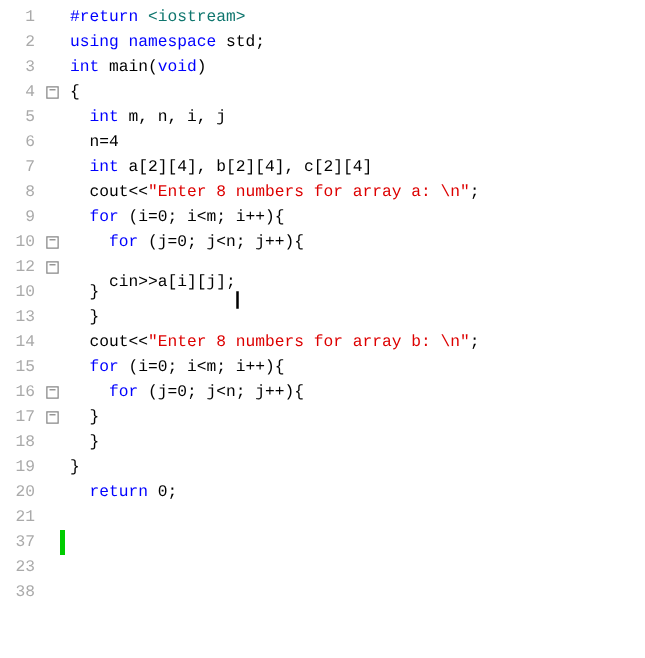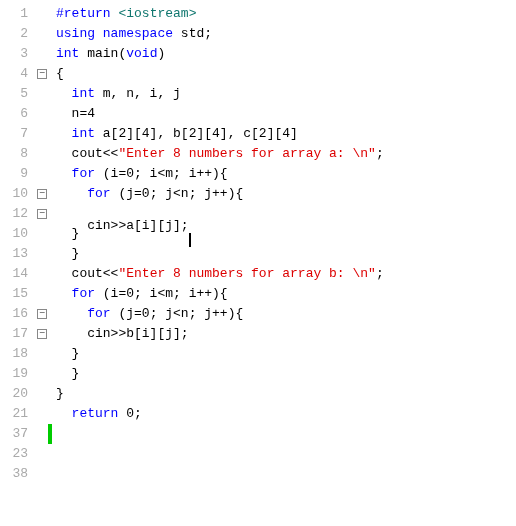--- a/index.html
+++ b/index.html
@@ -224,21 +224,20 @@
         <div class="code-line"><span class="kw">  int </span><span class="normal">a[2][4], b[2][4], c[2][4]</span></div>
         <div class="code-line"><span class="normal">  cout&lt;&lt;</span><span class="str">"Enter 8 numbers for array a: \n"</span><span class="normal">;</span></div>
         <div class="code-line"><span class="normal">  </span><span class="kw">for</span><span class="normal"> (i=0; i&lt;m; i++){</span></div>
         <div class="code-line"><span class="normal">    </span><span class="kw">for</span><span class="normal"> (j=0; j&lt;n; j++){</span></div>
         <div class="code-line"><span class="normal">    cin&gt;&gt;a[i][j];</span><span class="normal" style="border-right: 2px solid rgb(0, 0, 0); display: inline-block; width: 0px; height: 14px; vertical-align: middle; margin-left: 0px;"></span></div>
         <div class="code-line"><span class="normal">  }</span></div>
         <div class="code-line"><span class="normal">  }</span></div>
         <div class="code-line"><span class="normal">  cout&lt;&lt;</span><span class="str">"Enter 8 numbers for array b: \n"</span><span class="normal">;</span></div>
         <div class="code-line"><span class="normal">  </span><span class="kw">for</span><span class="normal"> (i=0; i&lt;m; i++){</span></div>
         <div class="code-line"><span class="normal">    </span><span class="kw">for</span><span class="normal"> (j=0; j&lt;n; j++){</span></div>
-        <div class="code-line"><span class="normal">    cin&gt;&gt;b[i][j];</span></div>
         <div class="code-line"><span class="normal">  }</span></div>
         <div class="code-line"><span class="normal">  }</span></div>
         <div class="code-line"><span class="normal">}</span></div>
         <div class="code-line"><span class="normal">  </span><span class="kw">return</span><span class="normal"> 0;</span></div>
         <div class="code-line"></div>
       </div>
   </div>
 </div>
 
 </body></html>

